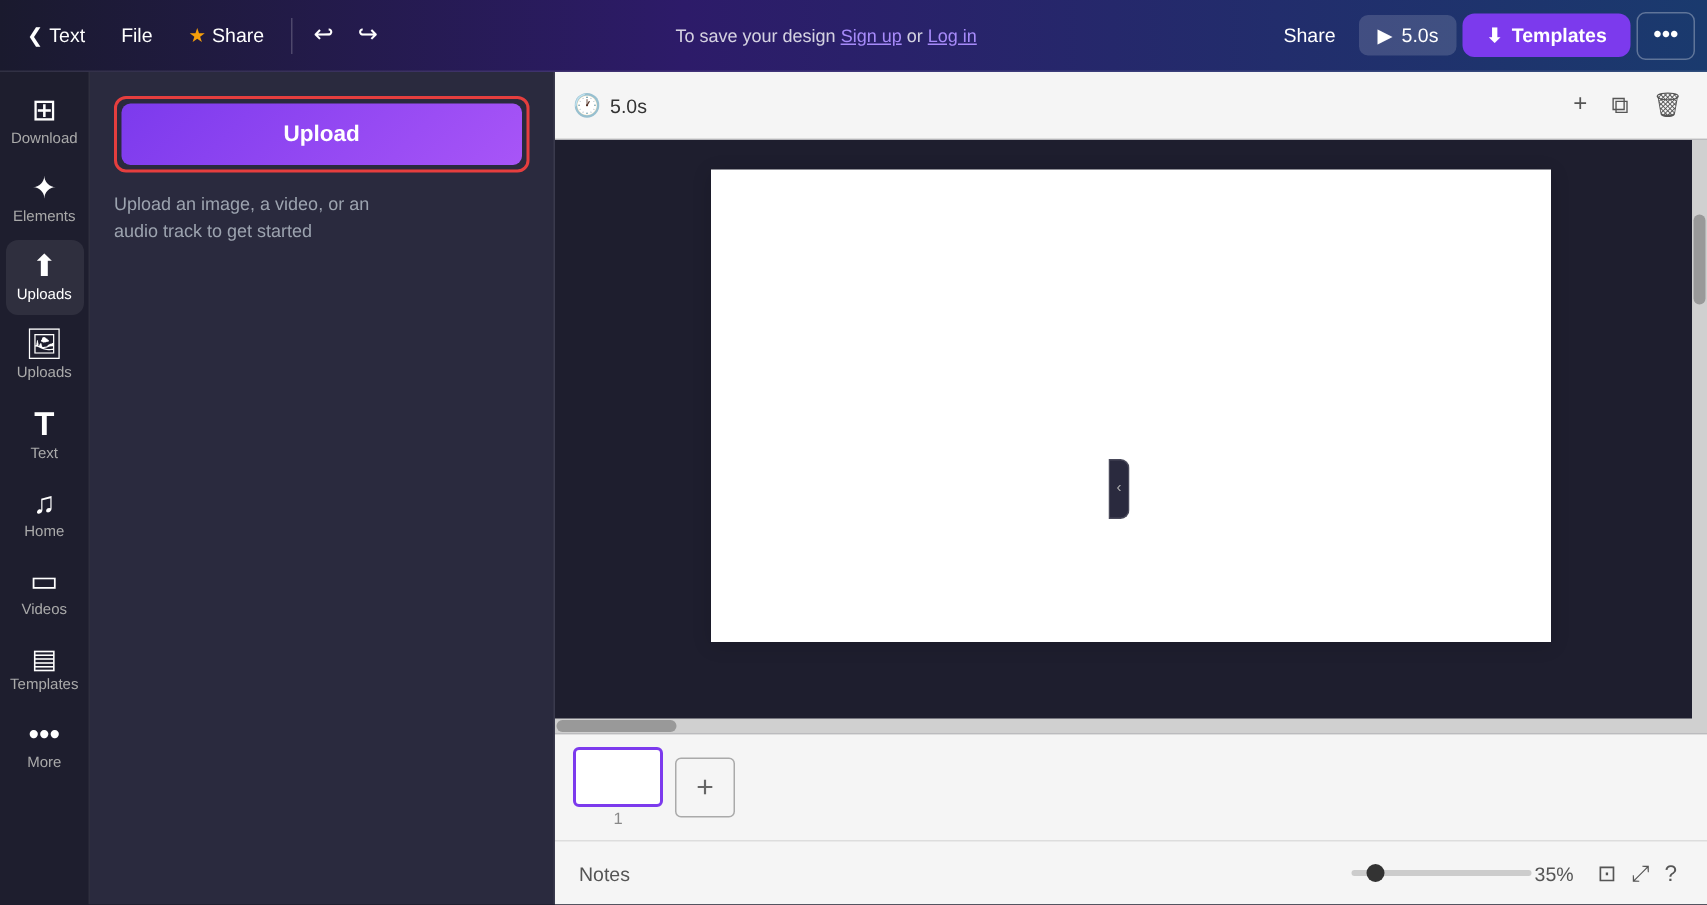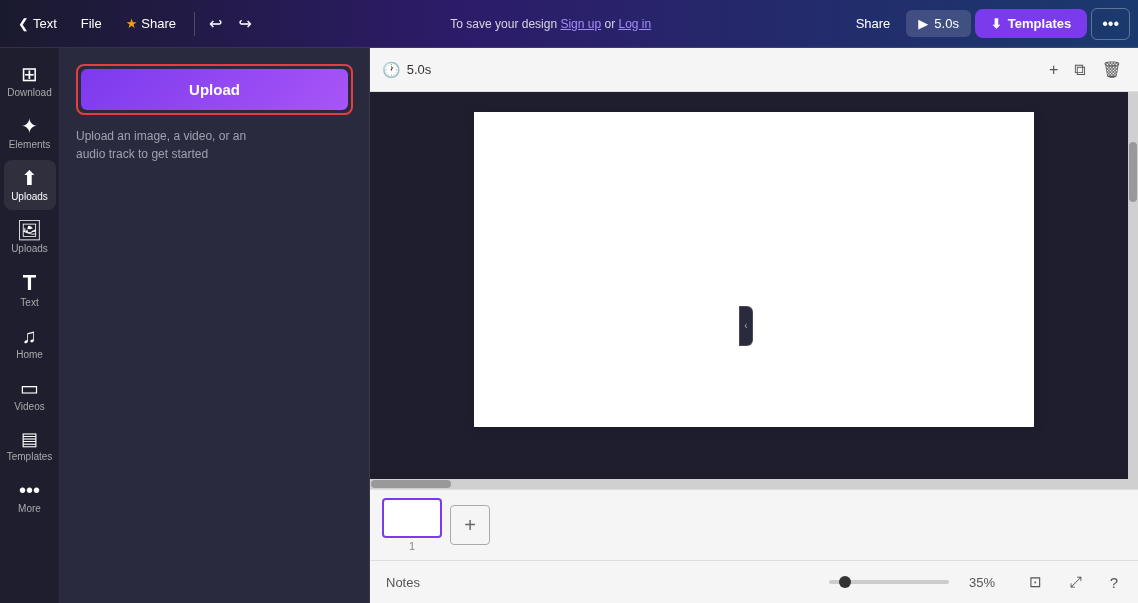--- a/index.html
+++ b/index.html
@@ -132,21 +132,21 @@
     .filmstrip-page.active { border-color: #7c3aed; border-width: 2px; }
     .filmstrip-add {
       width: 40px; height: 40px; background: none; border: 1.5px solid #aaa;
       border-radius: 4px; cursor: pointer; font-size: 20px; color: #666;
       display: flex; align-items: center; justify-content: center;
     }
     .filmstrip-num { font-size: 11px; color: #888; text-align: center; width: 60px; }
 
     
     .notes-bar {
-      display: flex; align-items: center; gap: 20px;
+      display: flex; align-items: center; gap: 2px;
       padding: 8px 16px; background: #f5f5f5; border-top: 1px solid #ddd;
     }
     .notes-label { font-size: 13px; color: #555; }
     .notes-spacer { flex: 1; }
     .notes-slider-track {
       width: 120px; height: 4px; background: #ccc; border-radius: 2px;
       position: relative; cursor: pointer;
     }
     .notes-slider-thumb {
       width: 12px; height: 12px; background: #333; border-radius: 50%;

